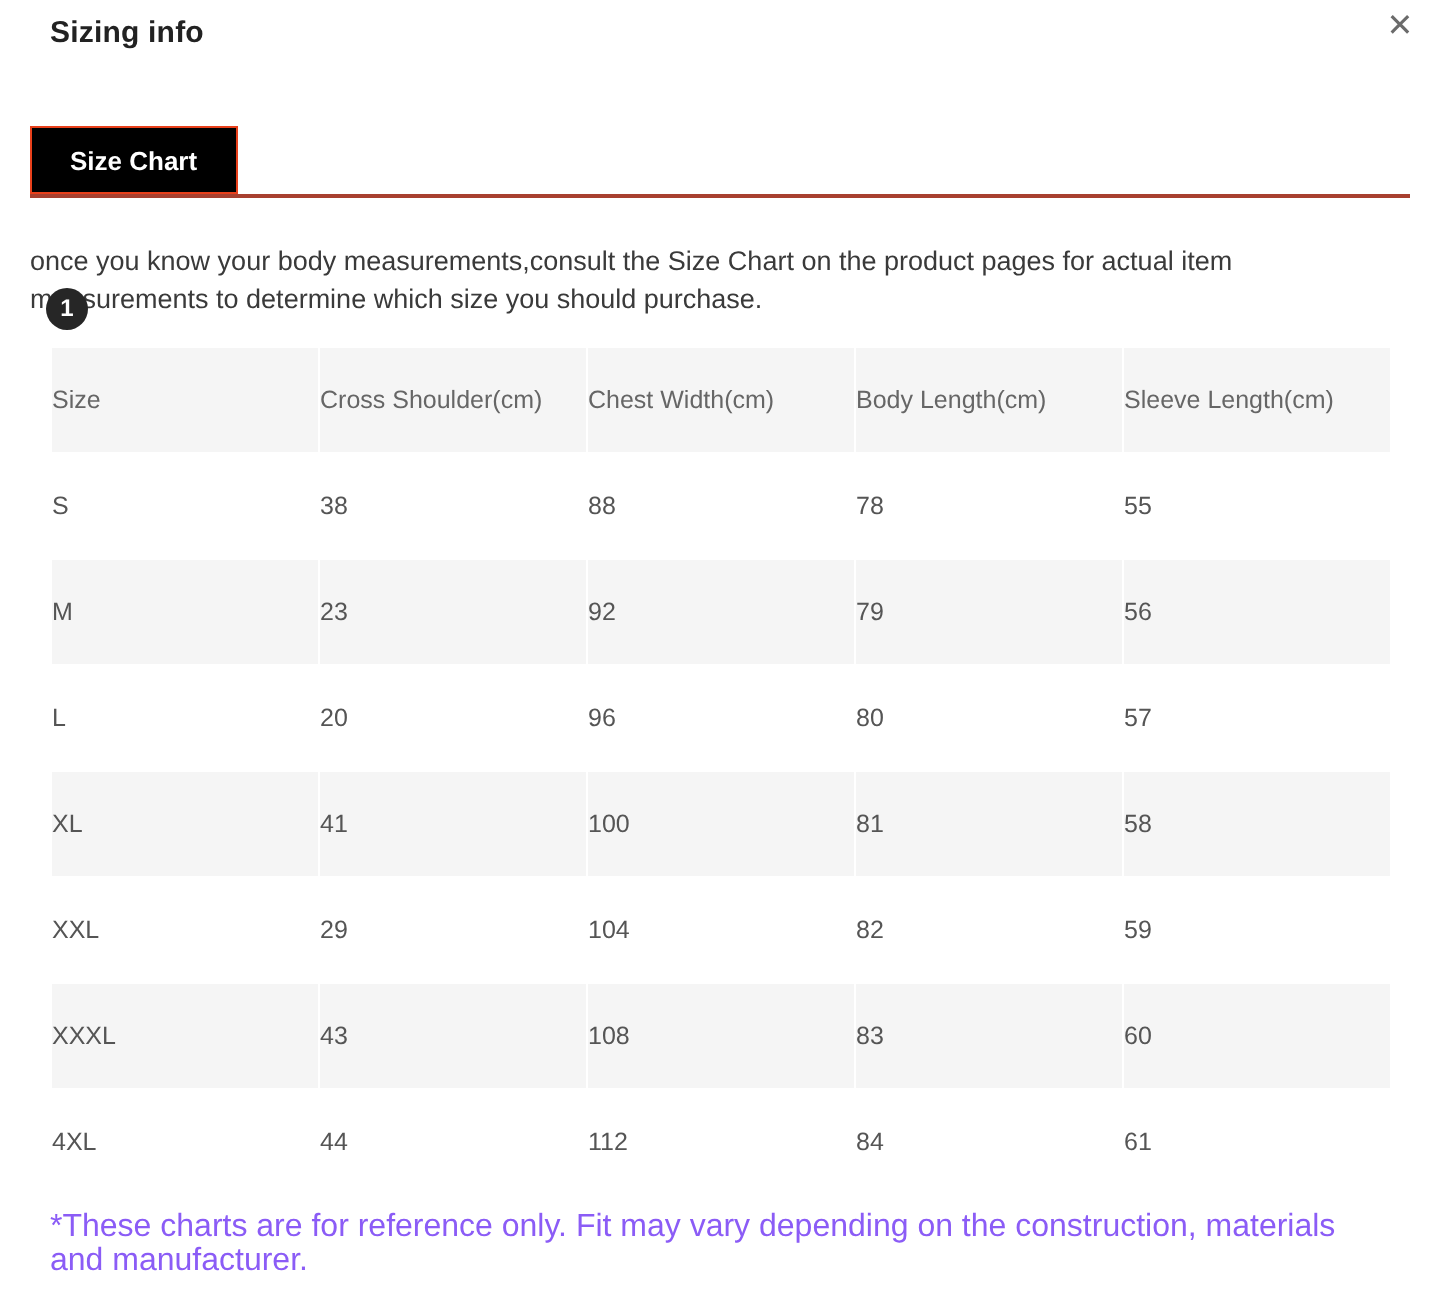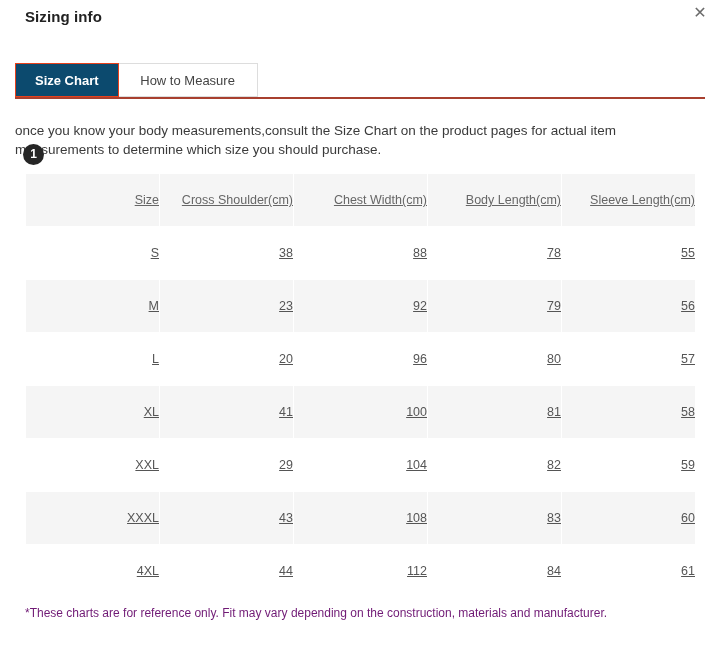--- a/index.html
+++ b/index.html
@@ -81,21 +81,21 @@
     height: 34px;
     line-height: 34px;
     padding: 0 19px;
     font-size: 13px;
     box-sizing: border-box;
     cursor: pointer;
     white-space: nowrap;
     text-align: center;
   }
   .tab.active {
-    background: #0c4a6e;
+    background: #000000;
     color: #ffffff;
     font-weight: bold;
     border: 1px solid #e8401b;
   }
   .tab.inactive {
     background: #ffffff;
     color: #444444;
     border: 1px solid #dddddd;
     border-left: none;
     min-width: 139px;
@@ -145,63 +145,61 @@
     border-collapse: separate;
     border-spacing: 1px 1px;
     table-layout: fixed;
   }
   .size-table td,
   .size-table th {
     height: 52px;
     font-size: 12.5px;
     font-weight: normal;
     color: #555555;
-    text-align: right;
+    text-align: left;
     vertical-align: middle;
     padding: 0;
     background: #ffffff;
-    text-decoration: underline;
   }
   .size-table tr.shaded td,
   .size-table tr.shaded th {
     background: #f5f5f5;
   }
   .size-table th {
     color: #666666;
   }
   .size-table td.size-col,
   .size-table th.size-col {
     width: 133px;
   }
 
   
   .footnote {
     position: absolute;
     left: 25px;
     top: 605px;
     width: 672px;
-    font-size: 12px;
+    font-size: 16px;
     line-height: 17px;
-    color: #701a75;
+    color: #8b5cf6;
   }
 </style>
 </head>
 <body>
 
 <div class="modal">
 
   <div class="modal-header">
     <div class="modal-title">Sizing info</div>
     <div class="close-btn">✕</div>
   </div>
 
   <div class="tab-bar">
     <div class="tab-strip">
       <div class="tab active">Size Chart</div>
-      <div class="tab inactive">How to Measure</div>
     </div>
     <div class="tab-underline"></div>
   </div>
 
   <div class="description">once you know your body measurements,consult the Size Chart on the product pages for actual item measurements to determine which size you should purchase.</div>
 
   <div class="step-badge">1</div>
 
   <table class="size-table">
     <thead>

